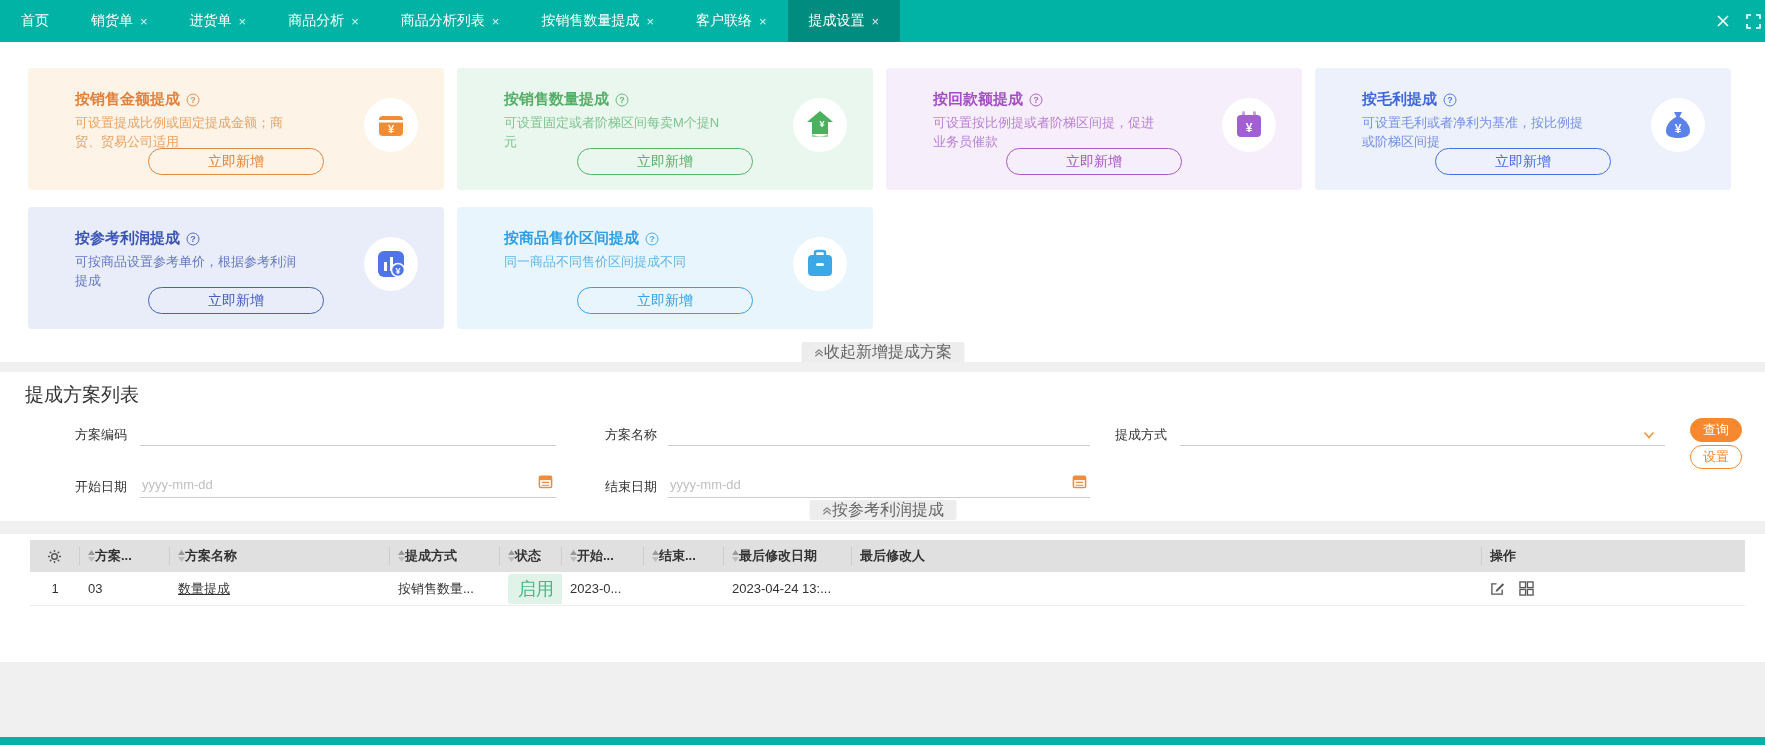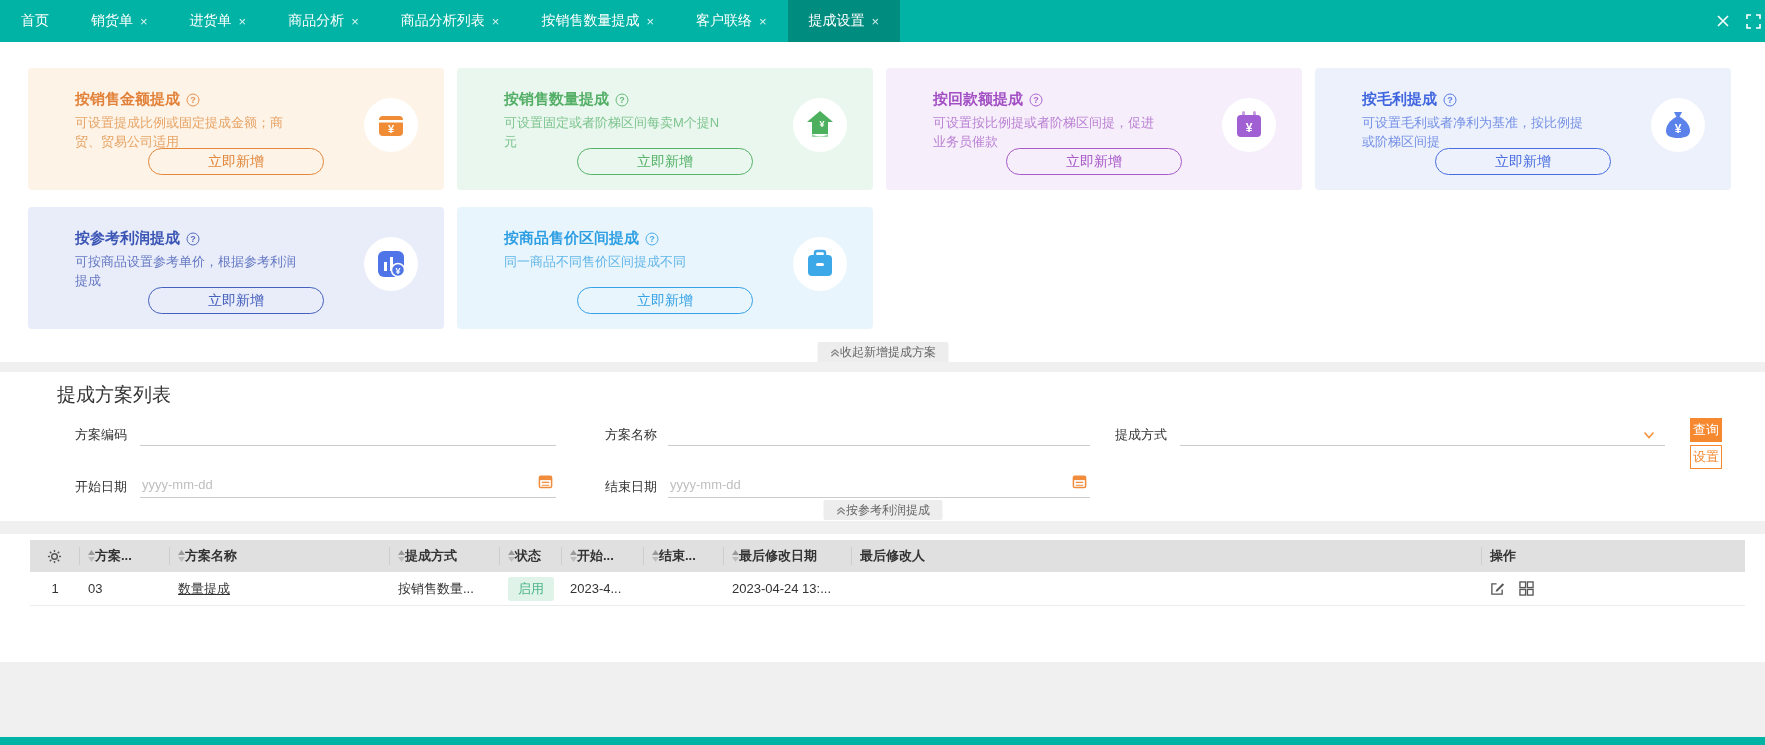--- a/index.html
+++ b/index.html
@@ -17,53 +17,53 @@
   
   .top-panel { background:#fff; height:320px; position:relative; }
   .cards { position:absolute; left:28px; top:26px; display:grid; grid-template-columns:repeat(4,416px); grid-auto-rows:122px; gap:17px 13px; }
   .card { position:relative; border-radius:4px; background:var(--bg); }
   .card-title { position:absolute; left:47px; top:22px; font-size:15px; font-weight:bold; color:var(--title); display:flex; align-items:center; gap:6px; }
   .card-desc { position:absolute; left:47px; top:46px; max-width:222px; font-size:13px; line-height:1.45; color:var(--body); }
   .card-btn { position:absolute; left:50%; transform:translateX(-50%); bottom:15px; width:176px; height:27px; line-height:25px; text-align:center; border:1px solid var(--accent); color:var(--accent); border-radius:14px; background:transparent; font-size:14px; cursor:pointer; font-family:inherit; }
   .card-ico { position:absolute; right:26px; top:30px; width:54px; height:54px; border-radius:50%; background:#fff; display:flex; align-items:center; justify-content:center; color:var(--glyph); }
   .help { display:inline-flex; opacity:.85; }
 
-  .collapse-tab { position:absolute; left:50%; transform:translateX(-50%); background:#ededed; color:#666; font-size:12px; height:20px; padding:0 12px; display:flex; align-items:center; cursor:pointer; border-radius:2px 2px 0 0; }
+  .collapse-tab { position:absolute; left:50%; transform:translateX(-50%); background:#ededed; color:#666; font-size:16px; height:20px; padding:0 12px; display:flex; align-items:center; cursor:pointer; border-radius:2px 2px 0 0; }
   .top-panel .collapse-tab { bottom:0; }
 
   .list-panel { margin-top:10px; background:#fff; height:290px; position:relative; }
-  .list-title { position:absolute; left:25px; top:10px; font-size:19px; color:#333;margin-left:32px; }
+  .list-title { position:absolute; left:25px; top:10px; font-size:19px; color:#333; }
 
   
   .f-label { position:absolute; font-size:13px; color:#333; top:0; }
   .f-input { position:absolute; top:-6px; height:26px; border:none; border-bottom:1px solid #ccc; background:transparent; font-size:13px; color:#333; font-family:inherit; padding:0 2px; }
   .f-input::placeholder { color:#bfbfbf; }
   .frow1 { position:absolute; left:0; top:54px; width:100%; height:26px; }
   .frow2 { position:absolute; left:0; top:106px; width:100%; height:26px; }
   .cal-ico { position:absolute; top:-4px; color:#f08c3c; }
   .chev-ico { position:absolute; top:2px; color:#f5923e; }
   .btn-col { position:absolute; left:1690px; top:46px; display:flex; flex-direction:column; gap:3px; }
-  .btn { width:32px; height:24px; border-radius:0; font-size:13px; cursor:pointer; font-family:inherit; }
+  .btn { width:52px; height:24px; border-radius:12px; font-size:13px; cursor:pointer; font-family:inherit; }
   .btn-primary { background:#f6882f; border:1px solid #f6882f; color:#fff; }
   .btn-outline { background:#fff; border:1px solid #f6882f; color:#f6882f; }
   .list-panel .collapse-tab { top:128px; border-radius:2px; }
   .gray-band { position:absolute; left:0; top:149px; width:100%; height:13px; background:#f0f0f0; }
 
   
   .table { position:absolute; left:30px; right:20px; top:168px; font-size:13px; }
   .thead { display:flex; background:#e0e0e0; height:32px; align-items:center; font-weight:bold; color:#333; }
   .th { display:flex; align-items:center; padding:0 8px; height:18px; border-right:1px solid #cdcdcd; }
   .th:last-child { border-right:none; }
   .trow { display:flex; background:#fff; height:34px; align-items:center; border-bottom:1px solid #ececec; color:#333; }
   .td { padding:0 8px; overflow:hidden; white-space:nowrap; }
   .c0{width:50px; justify-content:center; text-align:center;} .c1{width:90px;} .c2{width:220px;}
   .c3{width:110px;} .c4{width:62px;} .c5{width:82px;} .c6{width:80px;}
   .c7{width:128px;} .c8{width:630px;} .c9{flex:1;}
   .sort { display:flex; flex-direction:column; gap:2px; color:#9a9a9a; }
-  .badge { display:inline-block; background:#dff3e9; color:#4cb587; font-size:13px; padding:3px 10px; border-radius:3px; }
+  .badge { display:inline-block; background:#dff3e9; color:#4cb587; font-size:18px; padding:3px 10px; border-radius:3px; }
   .row-link { color:#333; text-decoration:underline; cursor:pointer; }
   .redacted { width:58px; height:15px; background:#111; }
   .ops { display:flex; gap:14px; color:#555; align-items:center; }
   .ops svg { cursor:pointer; }
 
   .bottom-bar { position:absolute; left:0; bottom:0; width:100%; height:8px; background:#00b3a4; }
 </style>
 </head>
 <body>
 
@@ -401,21 +401,21 @@
           <span>操作</span>
         </div>
     </div>
 
     <div class="trow">
       <div class="td c0">1</div>
       <div class="td c1">03</div>
       <div class="td c2"><span class="row-link">数量提成</span></div>
       <div class="td c3">按销售数量...</div>
       <div class="td c4"><span class="badge">启用</span></div>
-      <div class="td c5">2023-4...</div>
+      <div class="td c5">2023-0...</div>
       <div class="td c6"></div>
       <div class="td c7">2023-04-24 13:...</div>
       <div class="td c8"><span class="redacted"></span></div>
       <div class="td c9">
         <span class="ops">
           <svg width="15" height="15" viewBox="0 0 16 16">
               <path d="M13 9 V14 H2 V3 H7" fill="none" stroke="#555" stroke-width="1.4"></path>
               <path d="M6.5 9.5 L13.5 2.5 L15 4 L8 11 L6 11.5 Z" fill="#555"></path>
             </svg>
           <svg width="15" height="15" viewBox="0 0 16 16">

